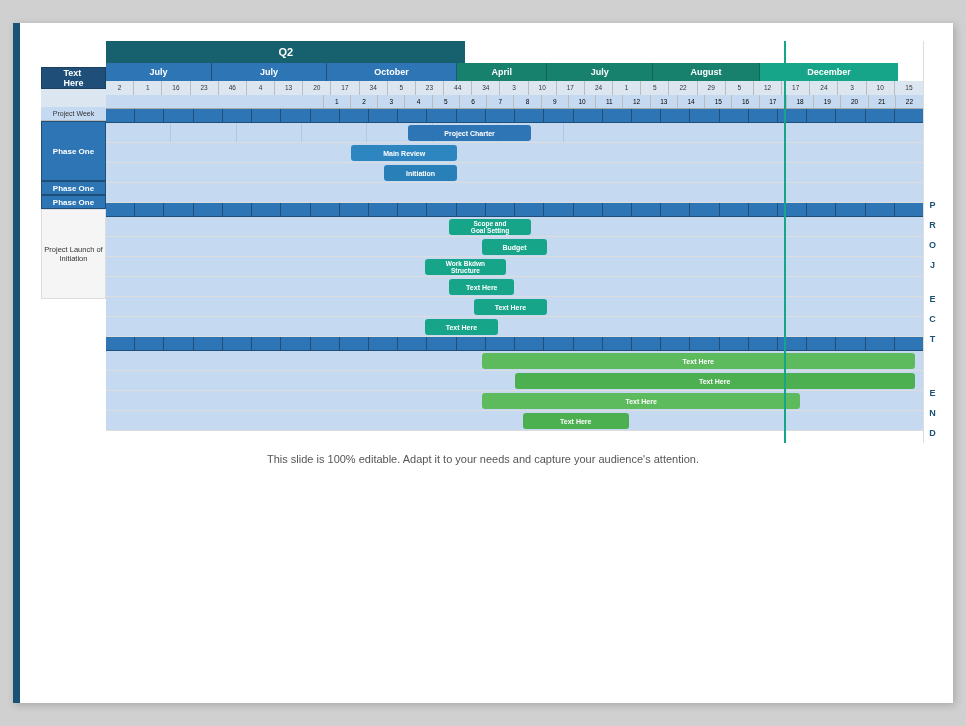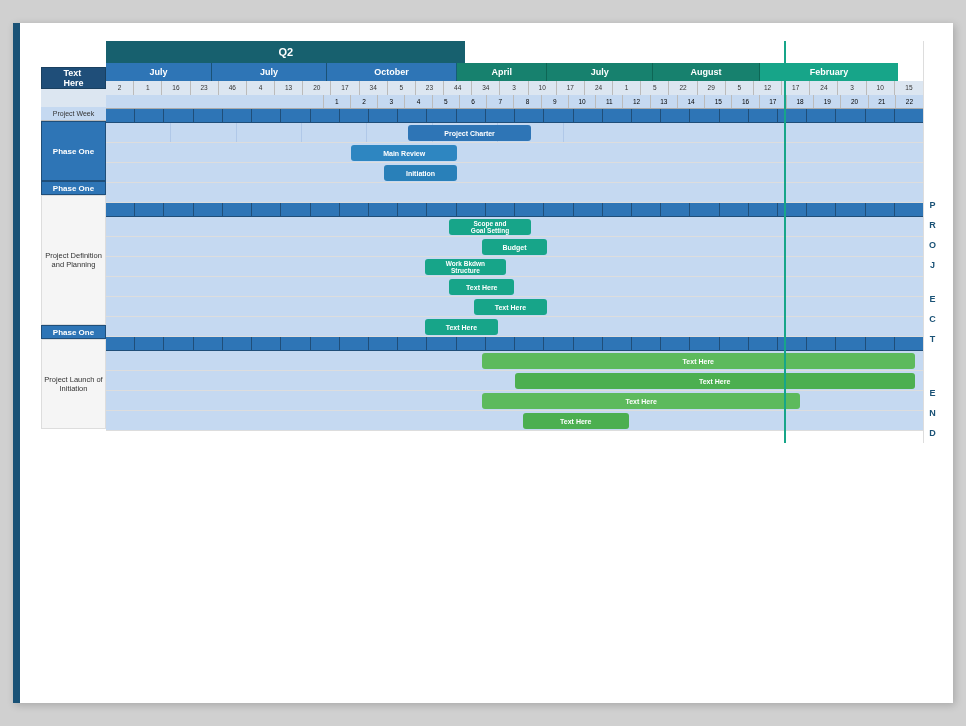--- a/index.html
+++ b/index.html
@@ -65,23 +65,20 @@
 
       <div style="height:60px; background:#2e75b6; display:flex;align-items:center;justify-content:center;border:1px solid #1f4e79;">
         <span style="color:white;font-size:8px;font-weight:bold;writing-mode:horizontal-tb;">Phase One</span>
       </div>
 
 
       <div style="height:14px; background:#2e75b6; display:flex;align-items:center;justify-content:center;border:1px solid #1f4e79;">
         <span style="color:white;font-size:8px;font-weight:bold;">Phase One</span>
       </div>
 
-      <div style="height:130px; background:#f5f5f5; font-size:7.5px; display:flex;align-items:center;justify-content:center;text-align:center;padding:2px;border:1px solid #ddd; color:#333;">
-        <span>Project Definition and Planning</span>
-      </div>
 
       <div style="height:14px; background:#2e75b6; display:flex;align-items:center;justify-content:center;border:1px solid #1f4e79;">
         <span style="color:white;font-size:8px;font-weight:bold;">Phase One</span>
       </div>
 
       <div style="height:90px; background:#f5f5f5; font-size:7.5px; display:flex;align-items:center;justify-content:center;text-align:center;padding:2px;border:1px solid #ddd; color:#333;">
         <span>Project Launch of Initiation</span>
       </div>
     </div>
 
@@ -107,21 +104,21 @@
         <div style="width:11%; background:#17816e; color:white; display:flex;align-items:center;justify-content:center; font-weight:bold; font-size:9px; border-right:1px solid #0e6655;">
             <span>April</span>
           </div>
         <div style="width:13%; background:#17816e; color:white; display:flex;align-items:center;justify-content:center; font-weight:bold; font-size:9px; border-right:1px solid #0e6655;">
             <span>July</span>
           </div>
         <div style="width:13%; background:#17816e; color:white; display:flex;align-items:center;justify-content:center; font-weight:bold; font-size:9px; border-right:1px solid #0e6655;">
             <span>August</span>
           </div>
         <div style="width:17%; background:#17a589; color:white; display:flex;align-items:center;justify-content:center; font-weight:bold; font-size:9px;">
-            <span>February</span>
+            <span>December</span>
           </div>
       </div>
 
       <div style="display:flex; height:14px; background:#dce6f1; font-size:6.5px; color:#333;">
         <div style="width:3.5%; border-right:1px solid #bbb; text-align:center; line-height:14px;">2</div>
         <div style="width:3.5%; border-right:1px solid #bbb; text-align:center; line-height:14px;">1</div>
         <div style="width:3.5%; border-right:1px solid #bbb; text-align:center; line-height:14px;">16</div>
         <div style="width:3.5%; border-right:1px solid #bbb; text-align:center; line-height:14px;">23</div>
         <div style="width:3.5%; border-right:1px solid #bbb; text-align:center; line-height:14px;">46</div>
         <div style="width:3.5%; border-right:1px solid #bbb; text-align:center; line-height:14px;">4</div>
@@ -395,13 +392,14 @@
       <div style="height:20px;"></div>
 
       <div style="height:20px; display:flex;align-items:center;justify-content:center; font-size:9px; font-weight:bold; color:#1a5276;">E</div>
 
       <div style="height:20px; display:flex;align-items:center;justify-content:center; font-size:9px; font-weight:bold; color:#1a5276;">N</div>
 
       <div style="height:20px; display:flex;align-items:center;justify-content:center; font-size:9px; font-weight:bold; color:#1a5276;">D</div>
     </div>
   </div>
 
+  <p class="footer-text">This slide is 100% editable. Adapt it to your needs and capture your audience's attention.</p>
 </div>
 
 </body></html>

